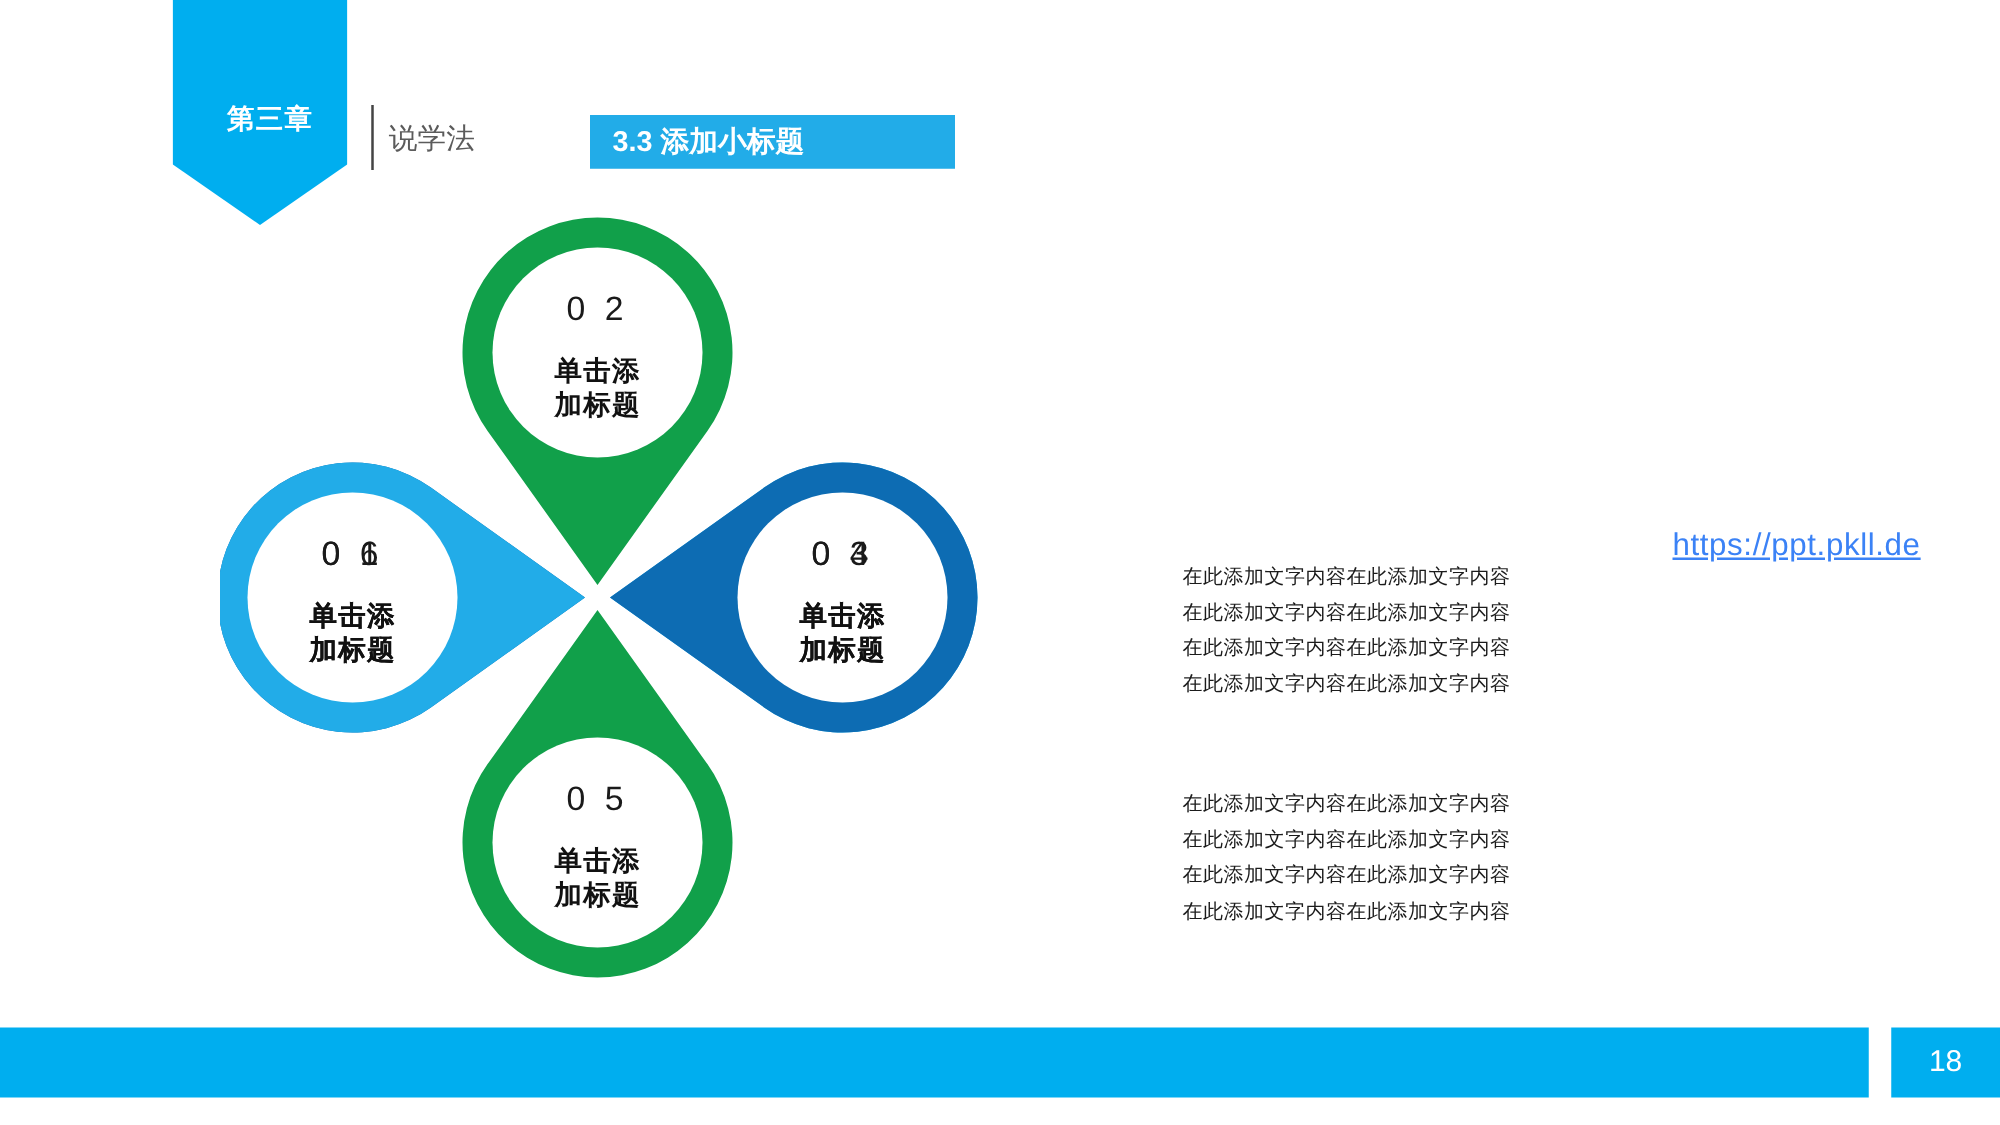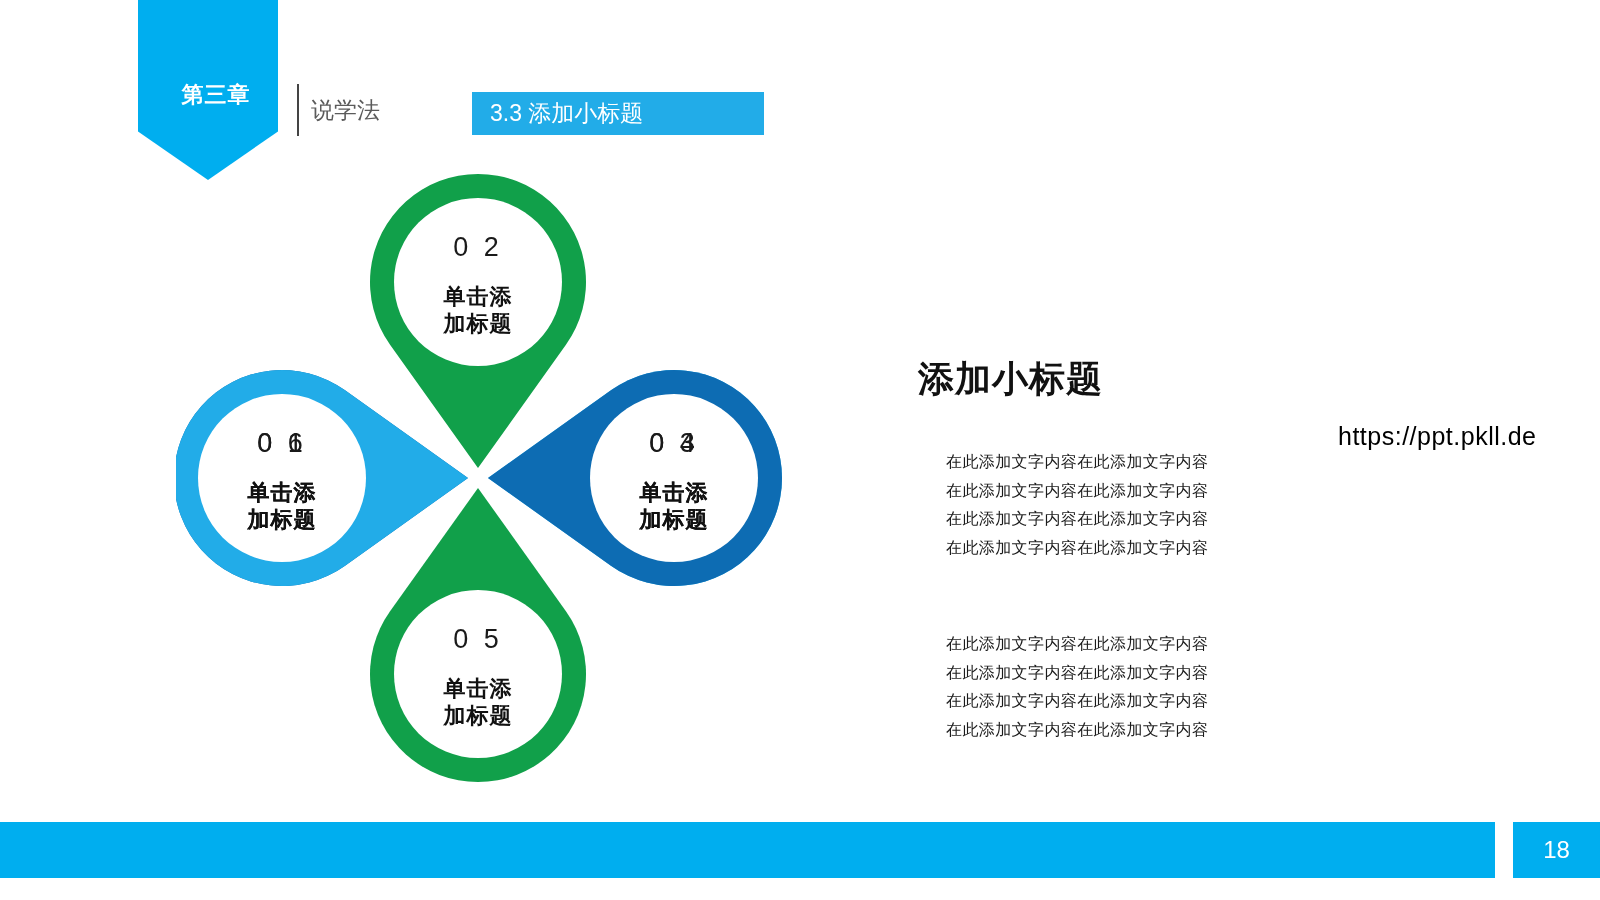--- a/index.html
+++ b/index.html
@@ -55,20 +55,21 @@
     width: 292px; height: 43px;
     background: #22ACE8;
     display: flex;
     align-items: center;
   }
   .title-chip-label {
     margin-left: 18px;
     color: #ffffff;
     font-size: 23px;
     white-space: nowrap;
+    font-weight: bold;
   }
 
   
   #petal-diagram {
     position: absolute;
     left: 176px; top: 160px;
     width: 620px; height: 625px;
   }
   #petal-diagram svg { display: block; width: 620px; height: 625px; }
   .petal-num {
@@ -105,23 +106,24 @@
     line-height: 28.5px;
     color: #1b1b1b;
     letter-spacing: 0.4px;
     white-space: nowrap;
     margin-left: 24px;
   }
   .watermark {
     position: absolute;
     left: 1338px; top: 422px;
     font-size: 25px;
-    color: #000000;
+    color: #3b82f6;
     letter-spacing: 0.5px;
     white-space: nowrap;
+    text-decoration: underline;
   }
 
   
   .footer-bar {
     position: absolute;
     left: 0; top: 822px;
     width: 1495px; height: 56px;
     background: #00AEEF;
   }
   .page-number-box {
@@ -229,21 +231,20 @@
           </g>
           <g>
             <text class="petal-num" x="106.00" y="292.00">0 6</text>
             <text class="petal-line" x="106.00" y="340.00">单击添</text>
             <text class="petal-line" x="106.00" y="367.00">加标题</text>
           </g>
         </g>
     </svg>
   </div>
 
-  <div class="body-title">添加小标题</div>
 
   <div class="watermark">https://ppt.pkll.de</div>
 
   <div class="body-block" id="body-block-1">
       <div class="body-line">在此添加文字内容在此添加文字内容</div>
       <div class="body-line">在此添加文字内容在此添加文字内容</div>
       <div class="body-line">在此添加文字内容在此添加文字内容</div>
       <div class="body-line">在此添加文字内容在此添加文字内容</div>
     </div>
   <div class="body-block" id="body-block-2">

